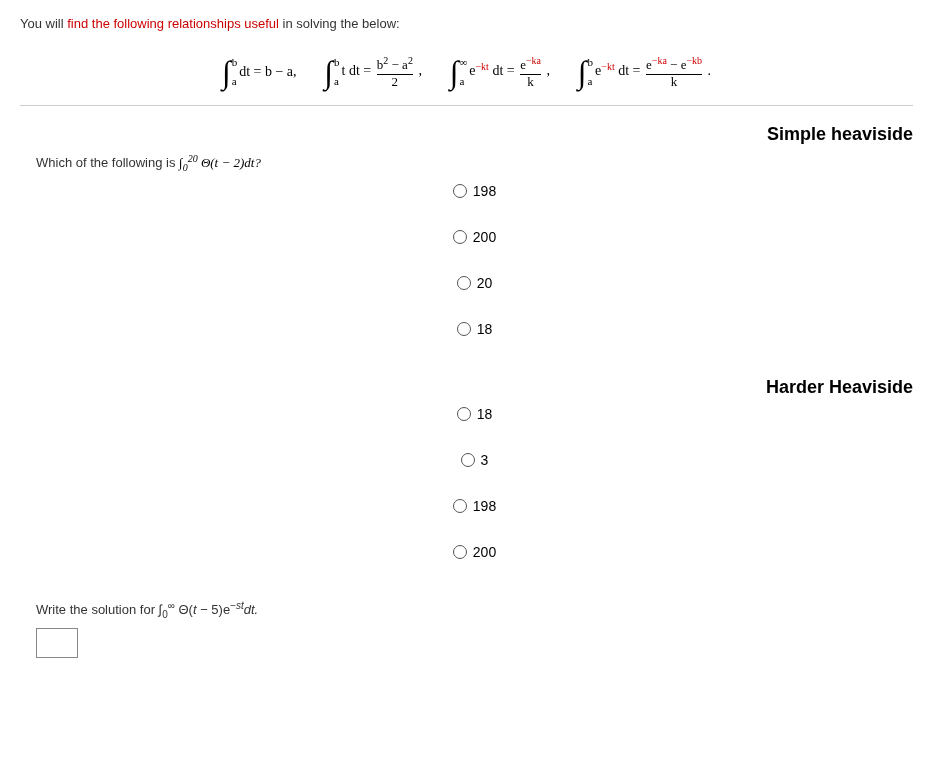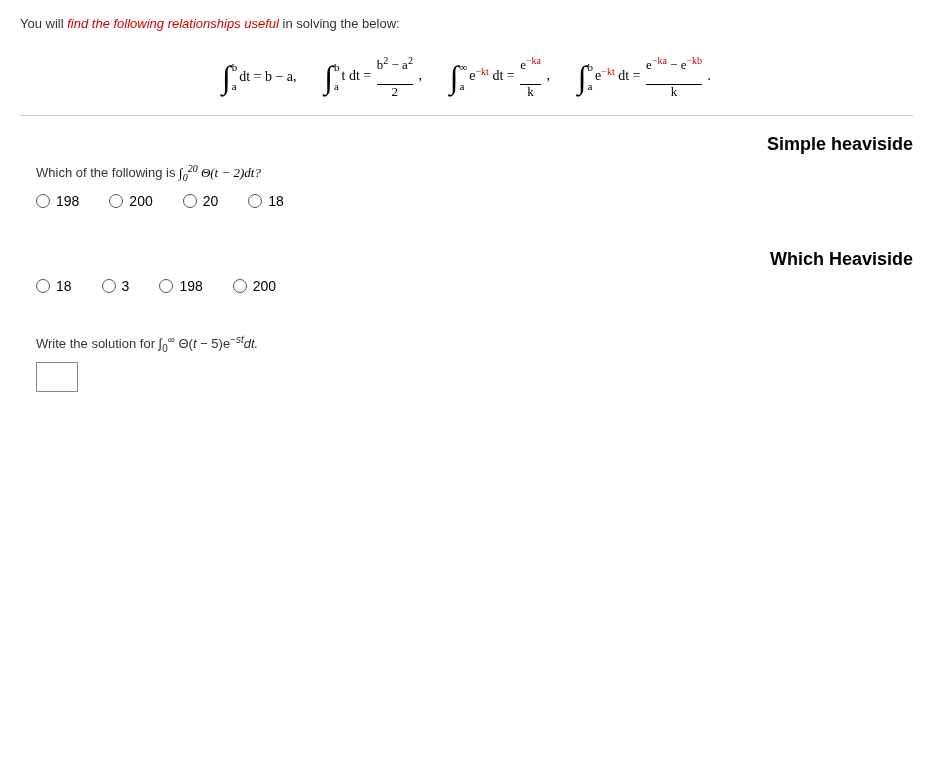--- a/index.html
+++ b/index.html
@@ -13,21 +13,20 @@
     }
 
     .intro-text {
       color: #333;
       font-size: 13px;
       margin-bottom: 14px;
       font-family: Arial, sans-serif;
     }
     .intro-text span.find {
       color: #c00;
-      font-style: italic;
     }
 
     .formula-box {
       text-align: center;
       margin: 10px auto 18px auto;
       font-size: 15px;
       padding: 10px 0 16px 0;
       border-bottom: 1px solid #ccc;
     }
 
@@ -75,21 +74,21 @@
       display: inline-flex;
       flex-direction: column;
       align-items: center;
       vertical-align: middle;
       font-size: 13px;
       line-height: 1.1;
       margin: 0 2px;
     }
     .frac-num {
       border-bottom: 1px solid #000;
-      padding-bottom: 11px;
+      padding-bottom: 1px;
       text-align: center;
       font-size: 13px;
     }
     .frac-den {
       text-align: center;
       font-size: 13px;
     }
 
     .section-title {
       font-size: 18px;
@@ -112,20 +111,21 @@
       color: #333;
     }
     .question-text .math-inline {
       font-family: 'Times New Roman', serif;
       font-style: italic;
       color: #000;
     }
 
     .options-row {
       display: flex;
+      flex-direction: column;
       gap: 30px;
       margin-left: 16px;
       align-items: center;
     }
     .option-item {
       display: flex;
       align-items: center;
       gap: 6px;
       font-size: 14px;
       font-family: Arial, sans-serif;
@@ -267,21 +267,21 @@
       <span>20</span>
     </label>
     <label class="option-item">
       <span class="radio-circle"></span>
       <span>18</span>
     </label>
   </div>
 </div>
 
 <div class="section-block">
-  <div class="section-title">Which Heaviside</div>
+  <div class="section-title">Harder Heaviside</div>
   <div class="options-row">
     <label class="option-item">
       <span class="radio-circle"></span>
       <span>18</span>
     </label>
     <label class="option-item">
       <span class="radio-circle"></span>
       <span>3</span>
     </label>
     <label class="option-item">

